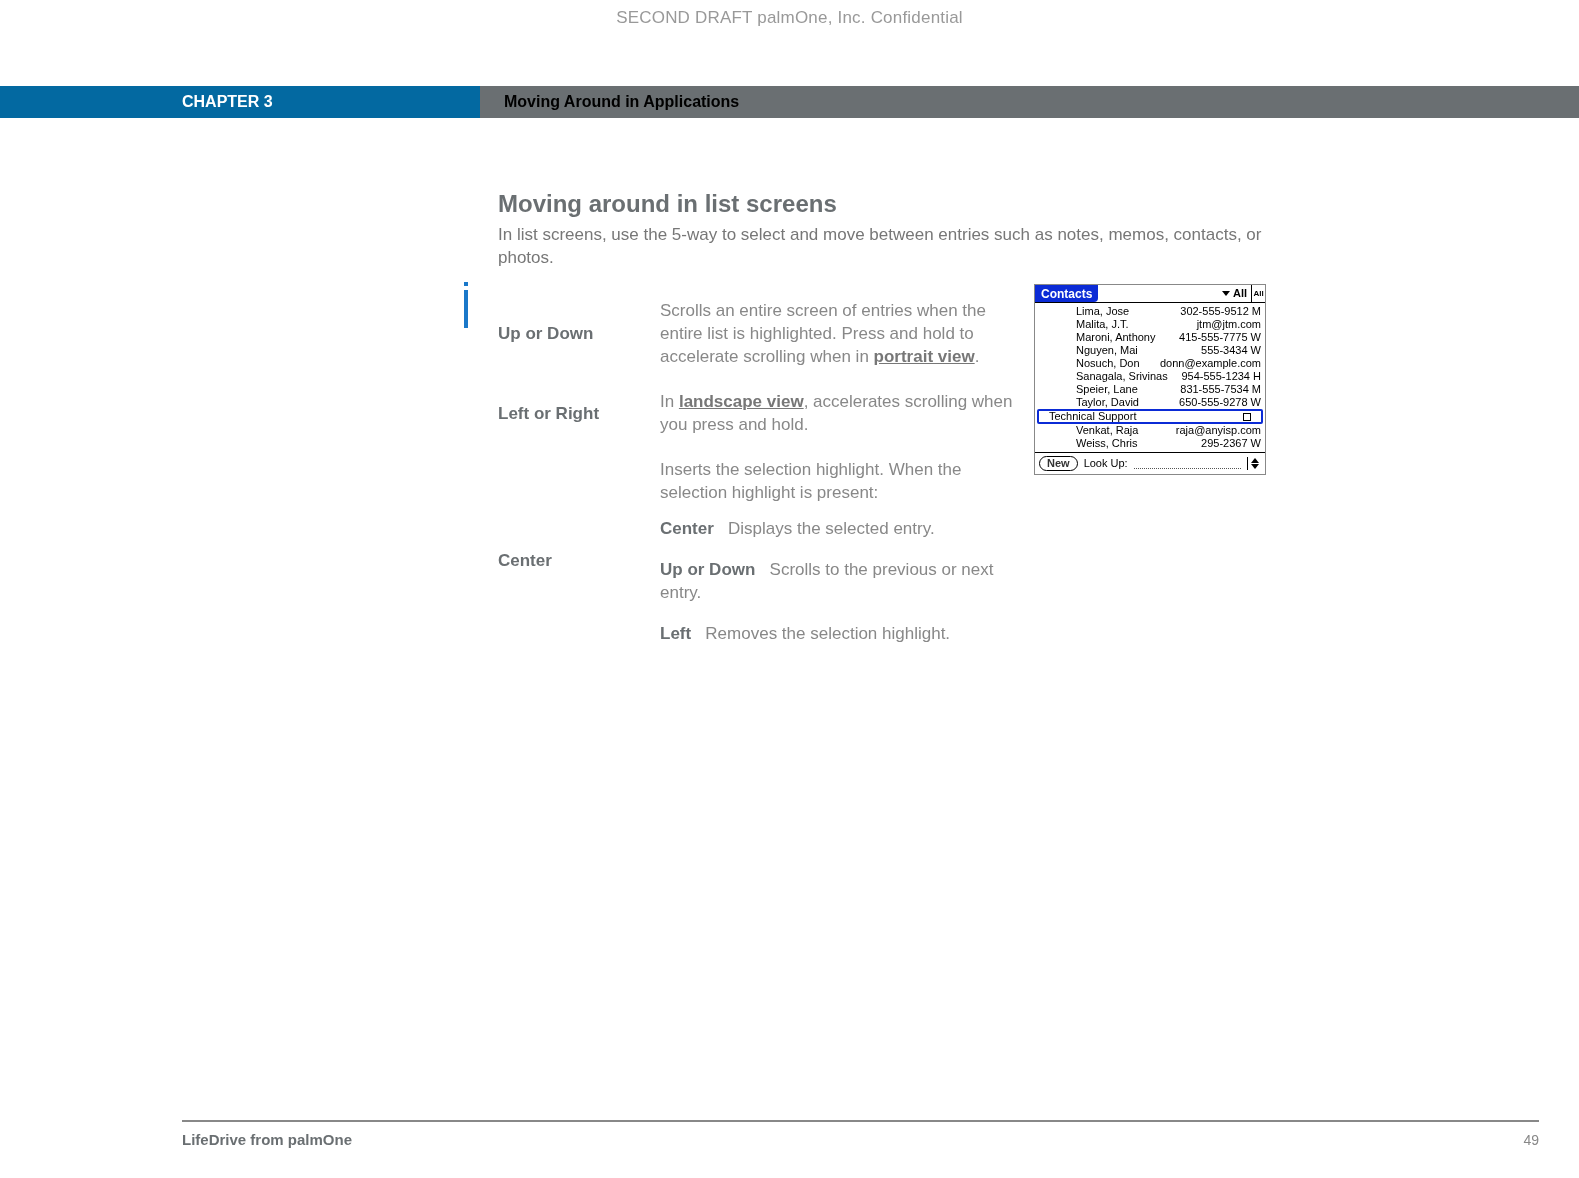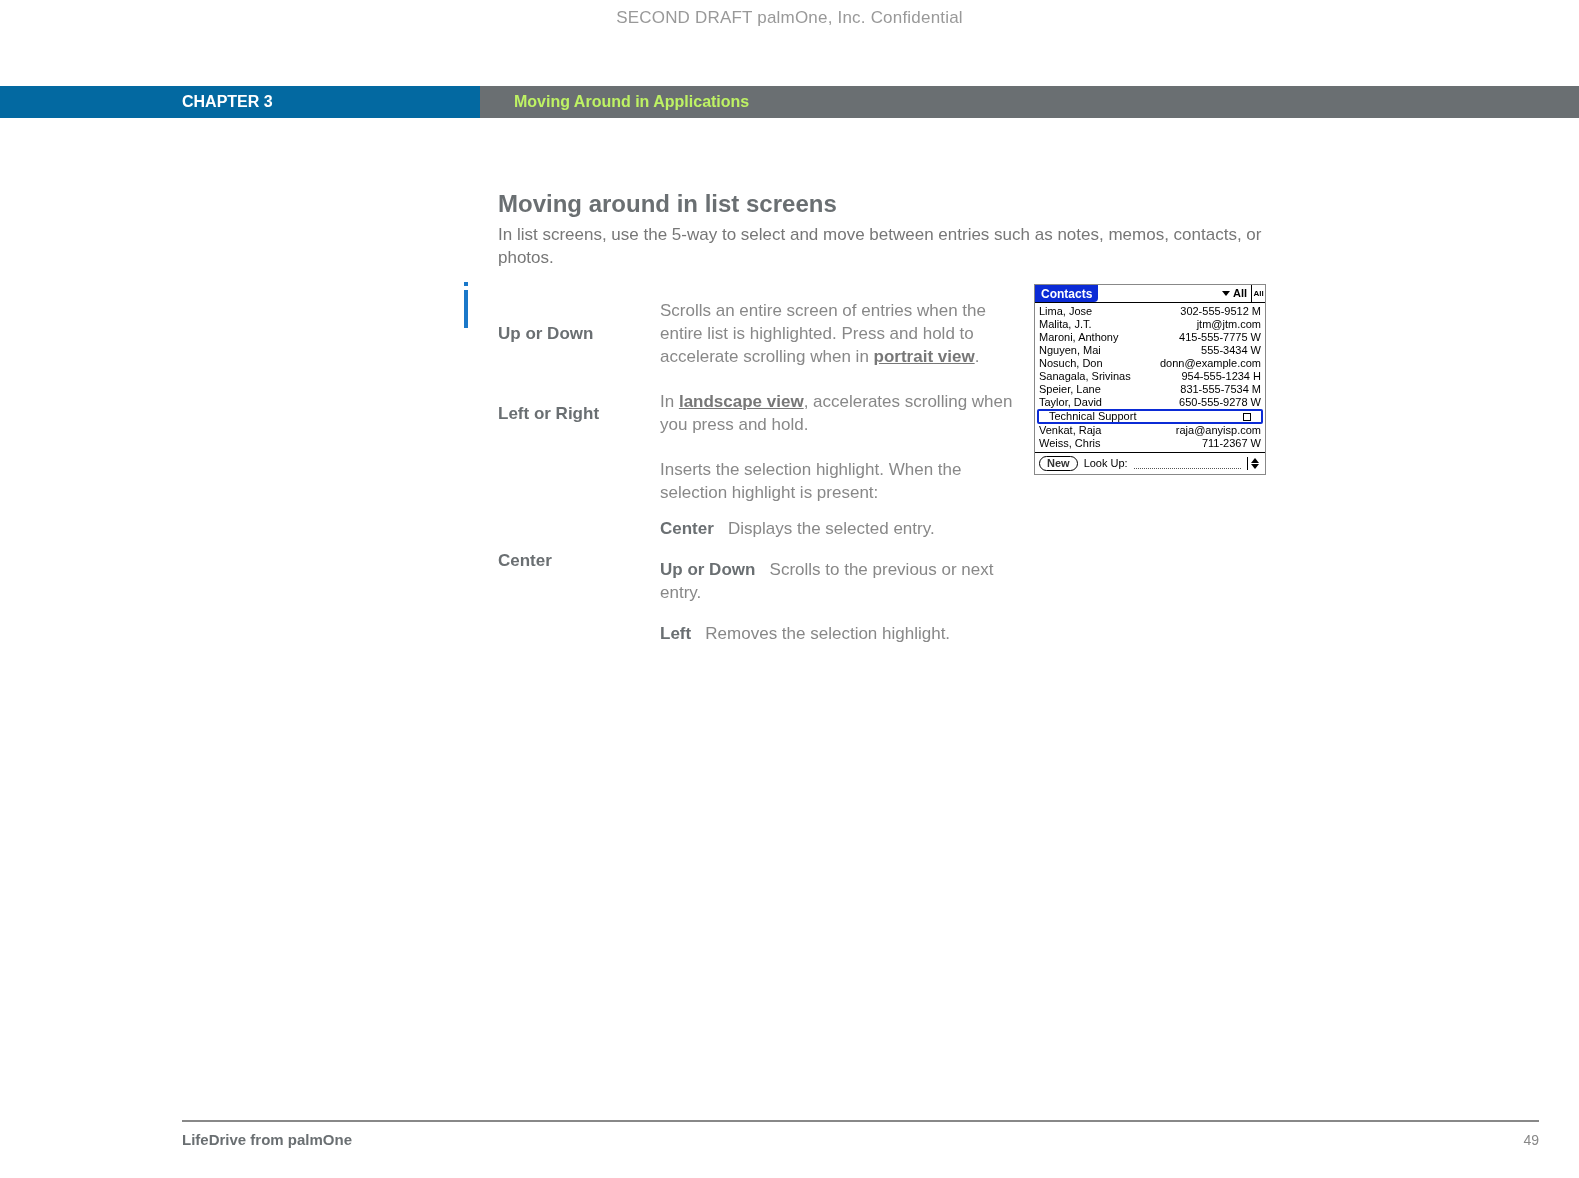--- a/index.html
+++ b/index.html
@@ -35,26 +35,26 @@
     color: #fff;
     font-weight: bold;
     font-size: 16px;
     display: flex;
     align-items: center;
     padding-left: 182px;
     width: 480px;
   }
   .chapter-right {
     background: #6a6f72;
-    color: #bef264;
+    color: #000000;
     font-weight: bold;
     font-size: 16px;
     display: flex;
     align-items: center;
-    padding-left: 34px;
+    padding-left: 24px;
     flex: 1;
   }
   .content {
     position: absolute;
     top: 190px;
     left: 498px;
     width: 780px;
   }
   h2.section-title {
     color: #6a6f72;
@@ -179,20 +179,21 @@
   }
   .dev-list {
     padding: 2px 4px 2px 4px;
   }
   .dev-row {
     display: flex;
     justify-content: space-between;
     padding: 1px 0;
     font-size: 11px;
     color: #000;
+    margin-left: 37px;
   }
   .dev-row.sel {
     border: 1px solid #0b2bd6;
     border-width: 2px 2px 2px 2px;
     border-radius: 2px;
     padding: 0 10px;
     margin: 0 -2px;
   }
   .dev-row .rflag {
     display: inline-block;
@@ -369,21 +370,21 @@
       <div class="dev-row sel">
         <span>Technical Support</span>
         <span><span class="rflag"></span></span>
       </div>
       <div class="dev-row">
         <span>Venkat, Raja</span>
         <span>raja@anyisp.com</span>
       </div>
       <div class="dev-row">
         <span>Weiss, Chris</span>
-        <span>711-2367 W</span>
+        <span>295-2367 W</span>
       </div>
     </div>
   <div class="dev-foot">
     <div class="dev-newbtn">New</div>
     <div class="dev-lookup-label">Look Up:</div>
     <div class="dev-lookup-line"></div>
     <div class="dev-sorticon">
       <div class="up"></div>
       <div class="dn"></div>
     </div>

